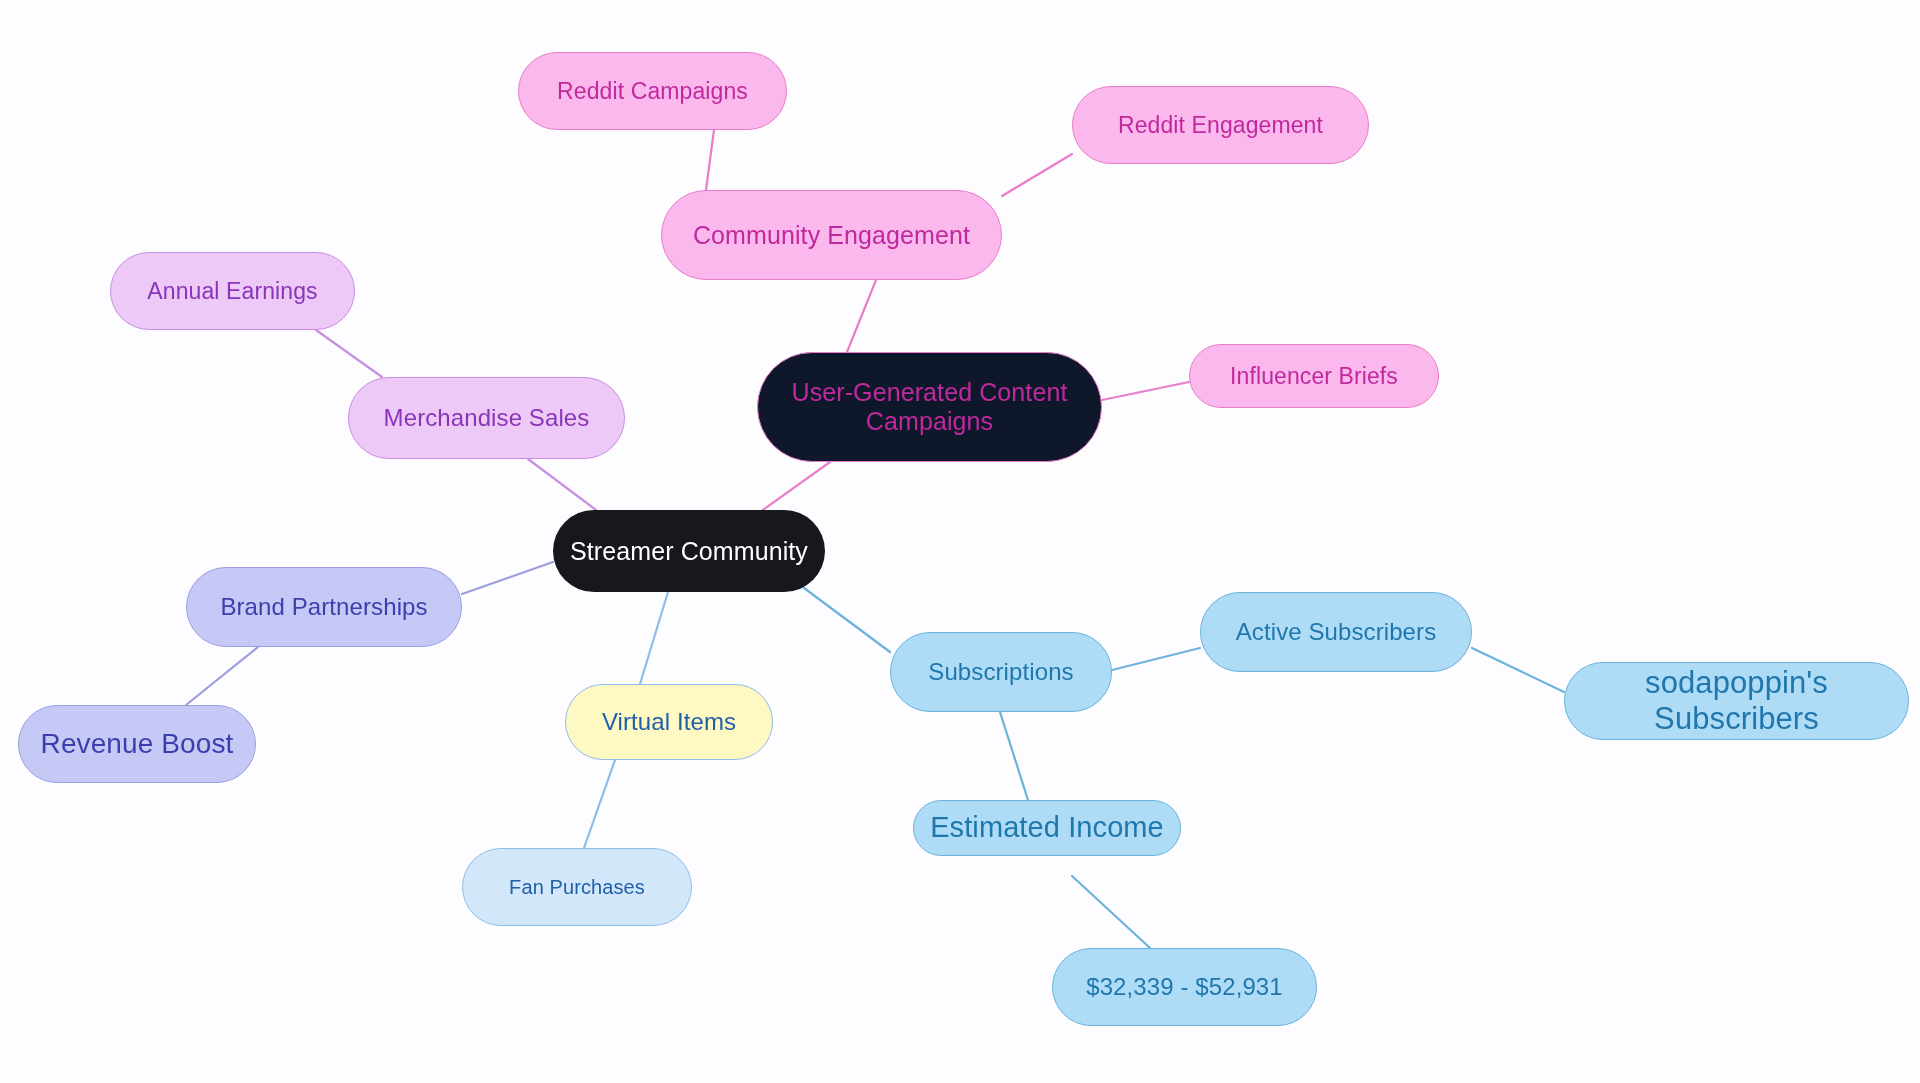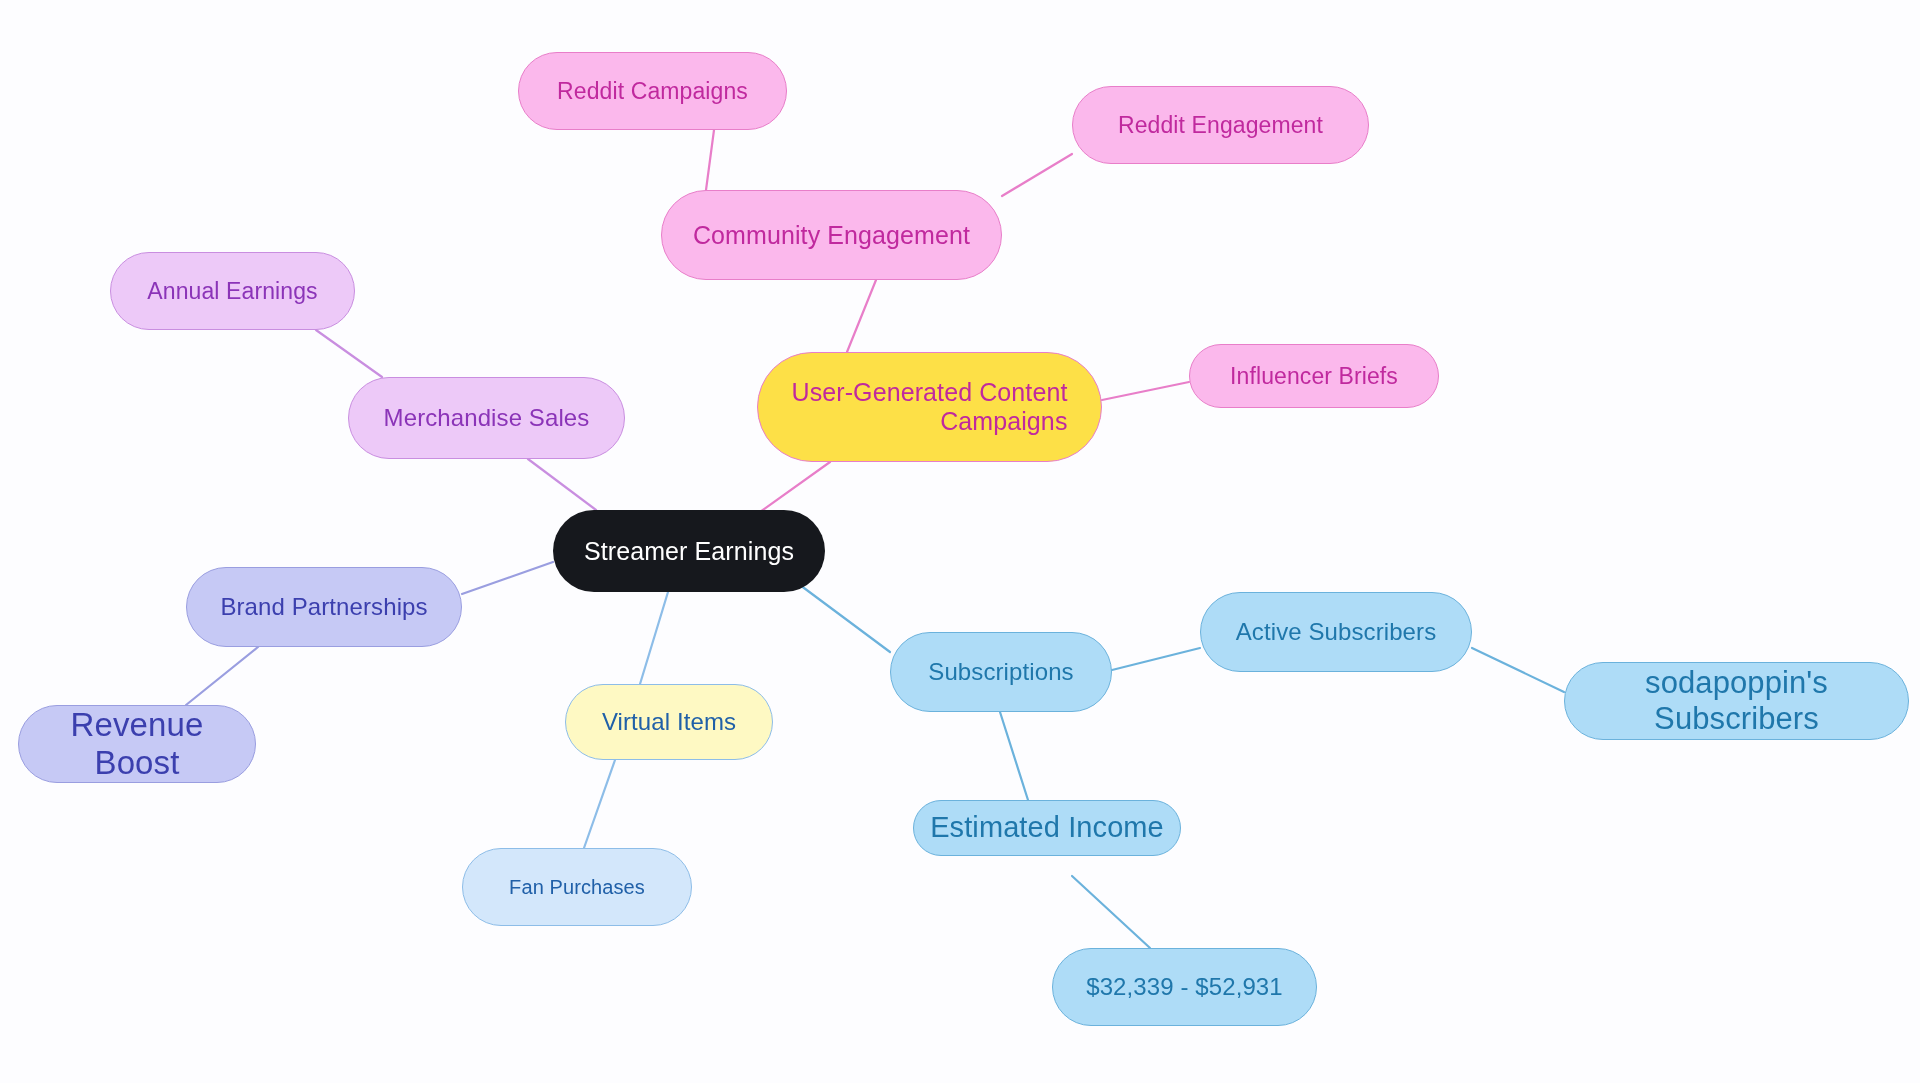--- a/index.html
+++ b/index.html
@@ -61,31 +61,31 @@
       <line x1="258" y1="647" x2="186" y2="705" stroke="#9a9ee0" stroke-width="2.2" stroke-linecap="round"></line>
       <line x1="668" y1="592" x2="640" y2="684" stroke="#8dbde8" stroke-width="2.2" stroke-linecap="round"></line>
       <line x1="615" y1="760" x2="584" y2="848" stroke="#8dbde8" stroke-width="2.2" stroke-linecap="round"></line>
       <line x1="800" y1="585" x2="890" y2="652" stroke="#6bb2dc" stroke-width="2.2" stroke-linecap="round"></line>
       <line x1="1112" y1="670" x2="1200" y2="648" stroke="#6bb2dc" stroke-width="2.2" stroke-linecap="round"></line>
       <line x1="1472" y1="648" x2="1564" y2="692" stroke="#6bb2dc" stroke-width="2.2" stroke-linecap="round"></line>
       <line x1="1000" y1="712" x2="1028" y2="800" stroke="#6bb2dc" stroke-width="2.2" stroke-linecap="round"></line>
       <line x1="1072" y1="876" x2="1150" y2="948" stroke="#6bb2dc" stroke-width="2.2" stroke-linecap="round"></line>
     </svg>
   <div id="node-layer">
-      <div class="node root" style="left: 553px; top: 510px; width: 272px; height: 82px; background: rgb(22, 24, 29); border-color: rgb(22, 24, 29); color: rgb(255, 255, 255); font-size: 25px;">Streamer Earnings</div>
+      <div class="node root" style="left: 553px; top: 510px; width: 272px; height: 82px; background: rgb(22, 24, 29); border-color: rgb(22, 24, 29); color: rgb(255, 255, 255); font-size: 25px;">Streamer Community</div>
       <div class="node" style="left: 518px; top: 52px; width: 269px; height: 78px; background: rgb(251, 184, 236); border-color: rgb(232, 126, 201); color: rgb(192, 41, 158); font-size: 23px;">Reddit Campaigns</div>
       <div class="node" style="left: 1072px; top: 86px; width: 297px; height: 78px; background: rgb(251, 184, 236); border-color: rgb(232, 126, 201); color: rgb(192, 41, 158); font-size: 23px;">Reddit Engagement</div>
       <div class="node" style="left: 661px; top: 190px; width: 341px; height: 90px; background: rgb(251, 184, 236); border-color: rgb(232, 126, 201); color: rgb(192, 41, 158); font-size: 25px;">Community Engagement</div>
       <div class="node" style="left: 110px; top: 252px; width: 245px; height: 78px; background: rgb(237, 201, 248); border-color: rgb(201, 142, 224); color: rgb(139, 52, 184); font-size: 23px;">Annual Earnings</div>
       <div class="node" style="left: 348px; top: 377px; width: 277px; height: 82px; background: rgb(237, 201, 248); border-color: rgb(201, 142, 224); color: rgb(139, 52, 184); font-size: 24px;">Merchandise Sales</div>
-      <div class="node" style="left: 757px; top: 352px; width: 345px; height: 110px; background: #fde047; border-color: rgb(232, 126, 201); color: rgb(192, 41, 158); font-size: 25px; text-align: right;">User-Generated Content
+      <div class="node" style="left: 757px; top: 352px; width: 345px; height: 110px; background: #0f172a; border-color: rgb(232, 126, 201); color: rgb(192, 41, 158); font-size: 25px;">User-Generated Content
 Campaigns</div>
       <div class="node" style="left: 1189px; top: 344px; width: 250px; height: 64px; background: rgb(251, 184, 236); border-color: rgb(232, 126, 201); color: rgb(192, 41, 158); font-size: 23px;">Influencer Briefs</div>
       <div class="node" style="left: 186px; top: 567px; width: 276px; height: 80px; background: rgb(198, 201, 245); border-color: rgb(154, 158, 224); color: rgb(59, 63, 174); font-size: 24px;">Brand Partnerships</div>
-      <div class="node" style="left: 18px; top: 705px; width: 238px; height: 78px; background: rgb(198, 201, 245); border-color: rgb(154, 158, 224); color: rgb(59, 63, 174); font-size: 33px;">Revenue Boost</div>
+      <div class="node" style="left: 18px; top: 705px; width: 238px; height: 78px; background: rgb(198, 201, 245); border-color: rgb(154, 158, 224); color: rgb(59, 63, 174); font-size: 28px;">Revenue Boost</div>
       <div class="node" style="left: 565px; top: 684px; width: 208px; height: 76px; background: #fef9c3; border-color: rgb(141, 189, 232); color: rgb(32, 96, 168); font-size: 24px;">Virtual Items</div>
       <div class="node" style="left: 462px; top: 848px; width: 230px; height: 78px; background: rgb(211, 231, 251); border-color: rgb(141, 189, 232); color: rgb(32, 96, 168); font-size: 20px;">Fan Purchases</div>
       <div class="node" style="left: 890px; top: 632px; width: 222px; height: 80px; background: rgb(174, 220, 247); border-color: rgb(107, 178, 220); color: rgb(31, 119, 171); font-size: 24px;">Subscriptions</div>
       <div class="node" style="left: 1200px; top: 592px; width: 272px; height: 80px; background: rgb(174, 220, 247); border-color: rgb(107, 178, 220); color: rgb(31, 119, 171); font-size: 24px;">Active Subscribers</div>
       <div class="node" style="left: 1564px; top: 662px; width: 345px; height: 78px; background: rgb(174, 220, 247); border-color: rgb(107, 178, 220); color: rgb(31, 119, 171); font-size: 31px;">sodapoppin's Subscribers</div>
       <div class="node" style="left: 913px; top: 800px; width: 268px; height: 56px; background: rgb(174, 220, 247); border-color: rgb(107, 178, 220); color: rgb(31, 119, 171); font-size: 29px;">Estimated Income</div>
       <div class="node" style="left: 1052px; top: 948px; width: 265px; height: 78px; background: rgb(174, 220, 247); border-color: rgb(107, 178, 220); color: rgb(31, 119, 171); font-size: 24px;">$32,339 - $52,931</div>
     </div>
 </div>
 

